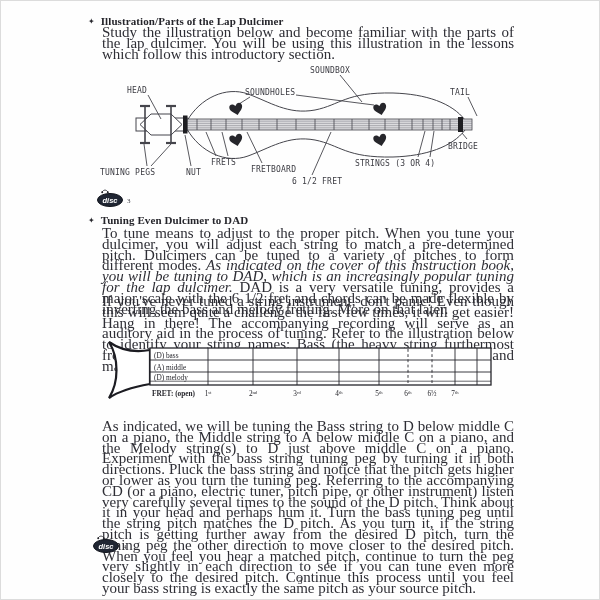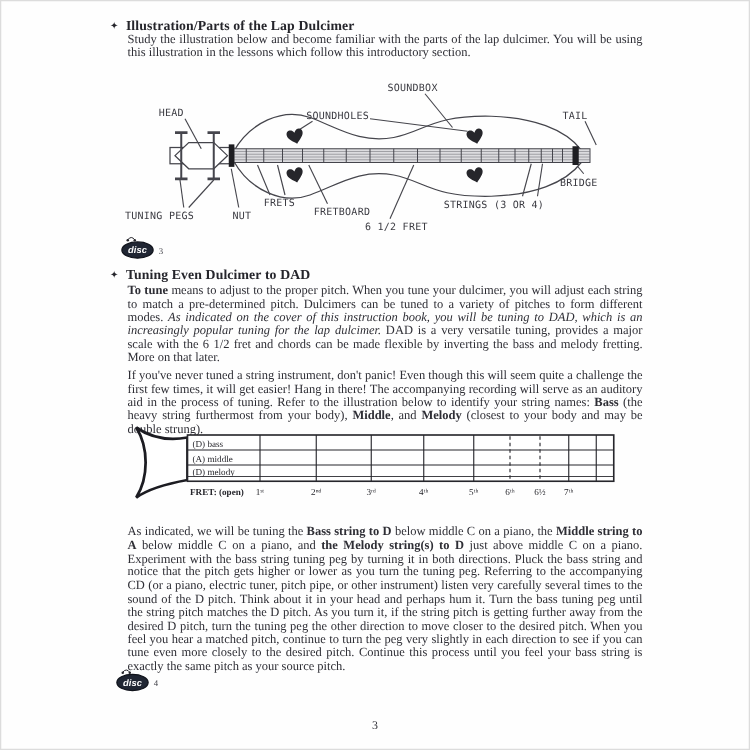--- a/index.html
+++ b/index.html
@@ -7,23 +7,23 @@
     position:relative; width:600px; height:600px; background:#fefefe;
     font-family:"Liberation Serif", serif; color:#2c2c33; overflow:hidden;
     box-shadow: inset 0 0 0 1px #dcdcdc;
   }
   .abs{position:absolute;}
   .sec-head{position:absolute; left:88px; display:flex; align-items:baseline; gap:6px;}
   .sec-head .bullet{font-size:8px; color:#26262c; transform:translateY(-1px);}
   .sec-head .title{font-weight:bold; font-size:11px; color:#25252b; letter-spacing:.1px;}
   .para{
     position:absolute; left:102px; width:412px;
-    font-size:10px; line-height:10.8px; text-align:justify; color:#2e2e35;
+    font-size:15px; line-height:10.8px; text-align:justify; color:#2e2e35;
   }
-  .seg-b{font-weight:bold;}
+  .seg-b{font-weight:normal;}
   .seg-i{font-style:italic;}
   .dlabel{font:8px "DejaVu Sans Mono", monospace; fill:#3b3b42; letter-spacing:.2px;}
   .flabel{font:7.3px "Liberation Serif", serif; fill:#26262c;}
   .fcap{font-weight:bold;}
   .slabel{font:7.3px "Liberation Serif", serif; fill:#26262c;}
   .pageno{position:absolute; left:0; right:0; top:576px; text-align:center;
     font-size:9.5px; color:#33333a;}
   svg{display:block;}
   .disc-num{font:7px "Liberation Serif", serif; fill:#3c3c44;}
   .disc-word{font:italic bold 7.5px "Liberation Sans", sans-serif; fill:#ffffff;}

